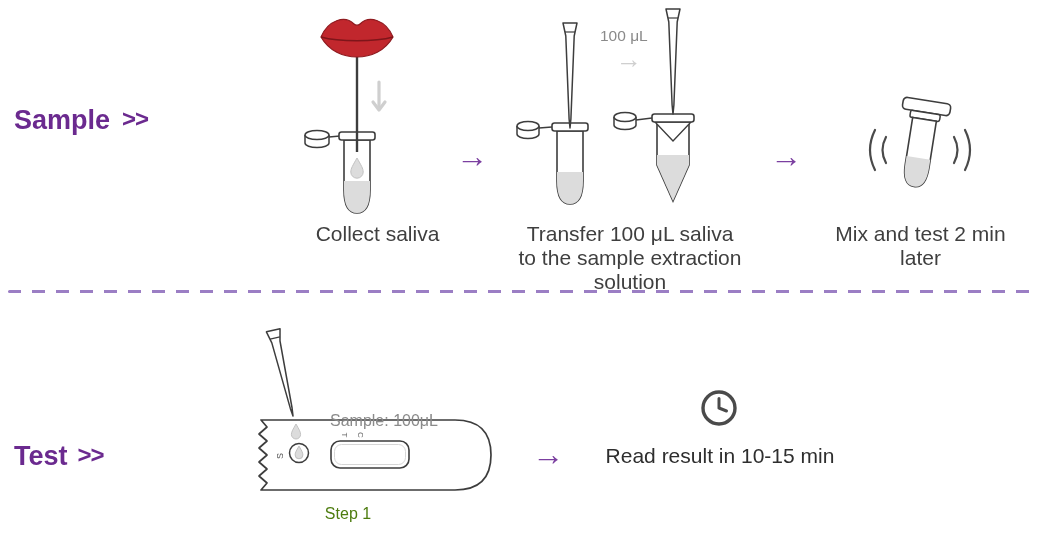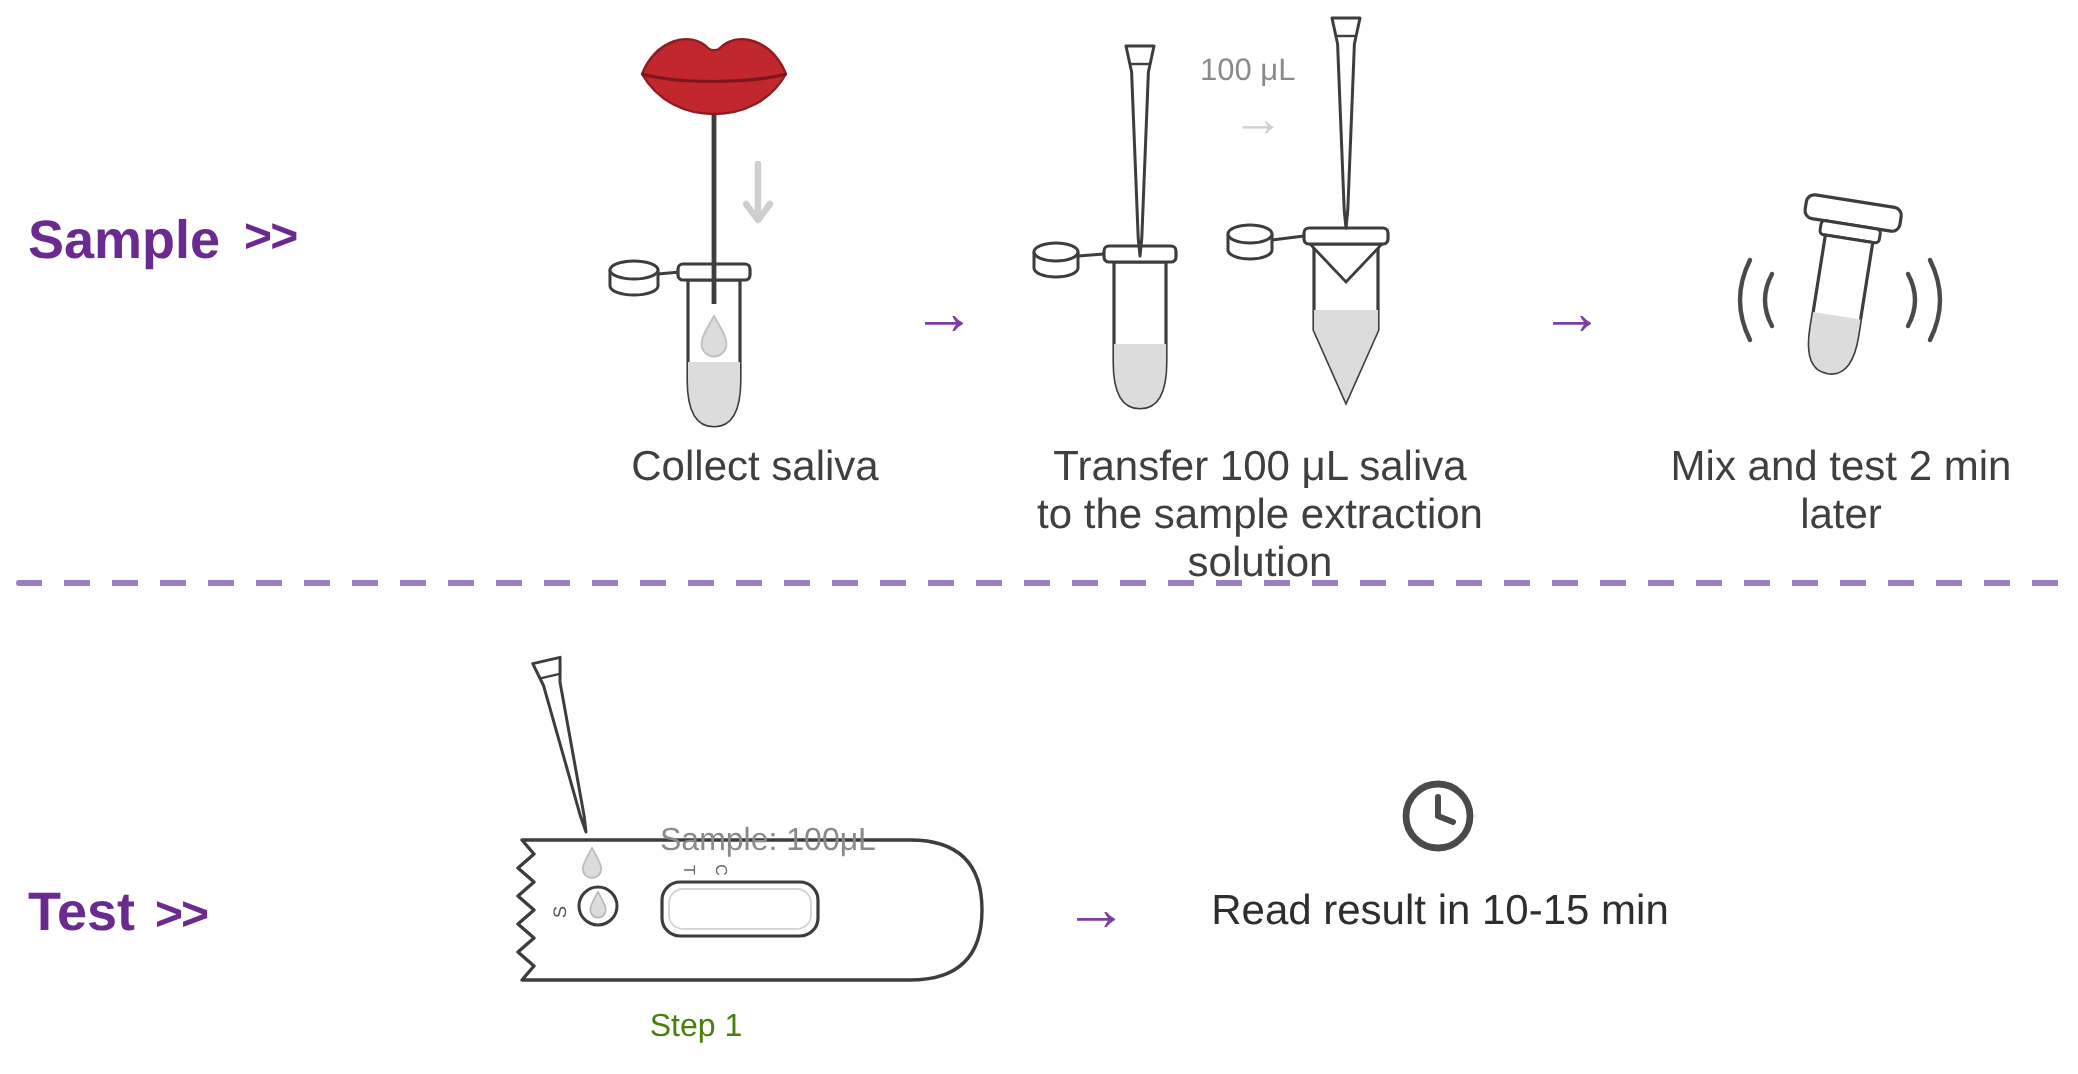--- a/index.html
+++ b/index.html
@@ -113,21 +113,21 @@
       <path d="M20,42 Q10,62 20,82"></path>
       <path d="M31,49 Q24,62 31,75"></path>
       <path d="M110,42 Q120,62 110,82"></path>
       <path d="M99,49 Q106,62 99,75"></path>
     </g>
   </svg>
   <div class="abs caption" style="left:818px; top:222px; width:205px;">Mix and test 2 min later</div>
 
   <div class="divider"></div>
 
-  <div class="abs" style="left:14px; top:441px; display:flex; align-items:flex-end; gap:10px;">
+  <div class="abs" style="left:14px; top:441px; display:flex; align-items:flex-start; gap:10px;">
     <span class="heading">Test</span>
     <span class="chev">&gt;&gt;</span>
   </div>
 
   <svg class="abs" style="left:245px; top:318px;" width="260" height="182" viewBox="0 0 260 182">
     <path d="M16,102 H210 Q246,102 246,137 Q246,172 210,172 H16 L22,165 L14,158 L22,151 L14,144 L22,137 L14,130 L22,123 L14,116 L22,109 Z" fill="#fff" stroke="#3D3D3D" stroke-width="1.7" stroke-linejoin="round"></path>
     <circle cx="54" cy="135" r="9.5" fill="#fff" stroke="#3D3D3D" stroke-width="1.5"></circle>
     <path d="M54,128 c-2.6,4.6 -3.9,6.6 -3.9,8.9 a3.9,3.9 0 0 0 7.8,0 c0,-2.3 -1.3,-4.3 -3.9,-8.9 z" fill="#DCDCDC" stroke="#B5B5B5" stroke-width="0.8"></path>
     <text x="38" y="138" font-size="9" fill="#555" text-anchor="middle" transform="rotate(-90 38 138)">S</text>
     <rect x="86" y="123" width="78" height="27" rx="9" fill="#fff" stroke="#3D3D3D" stroke-width="1.6"></rect>

